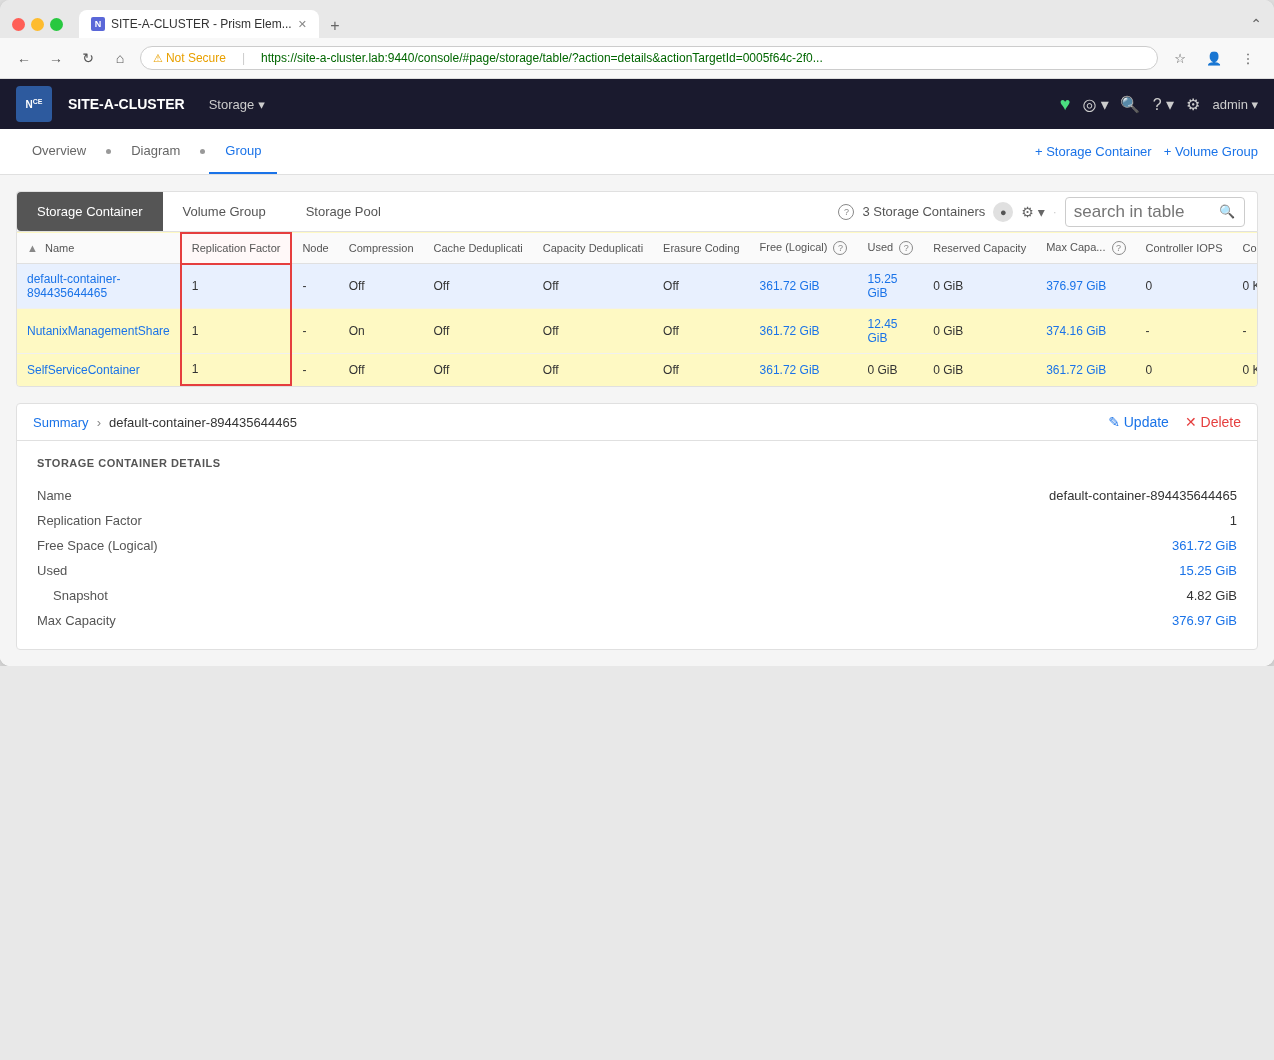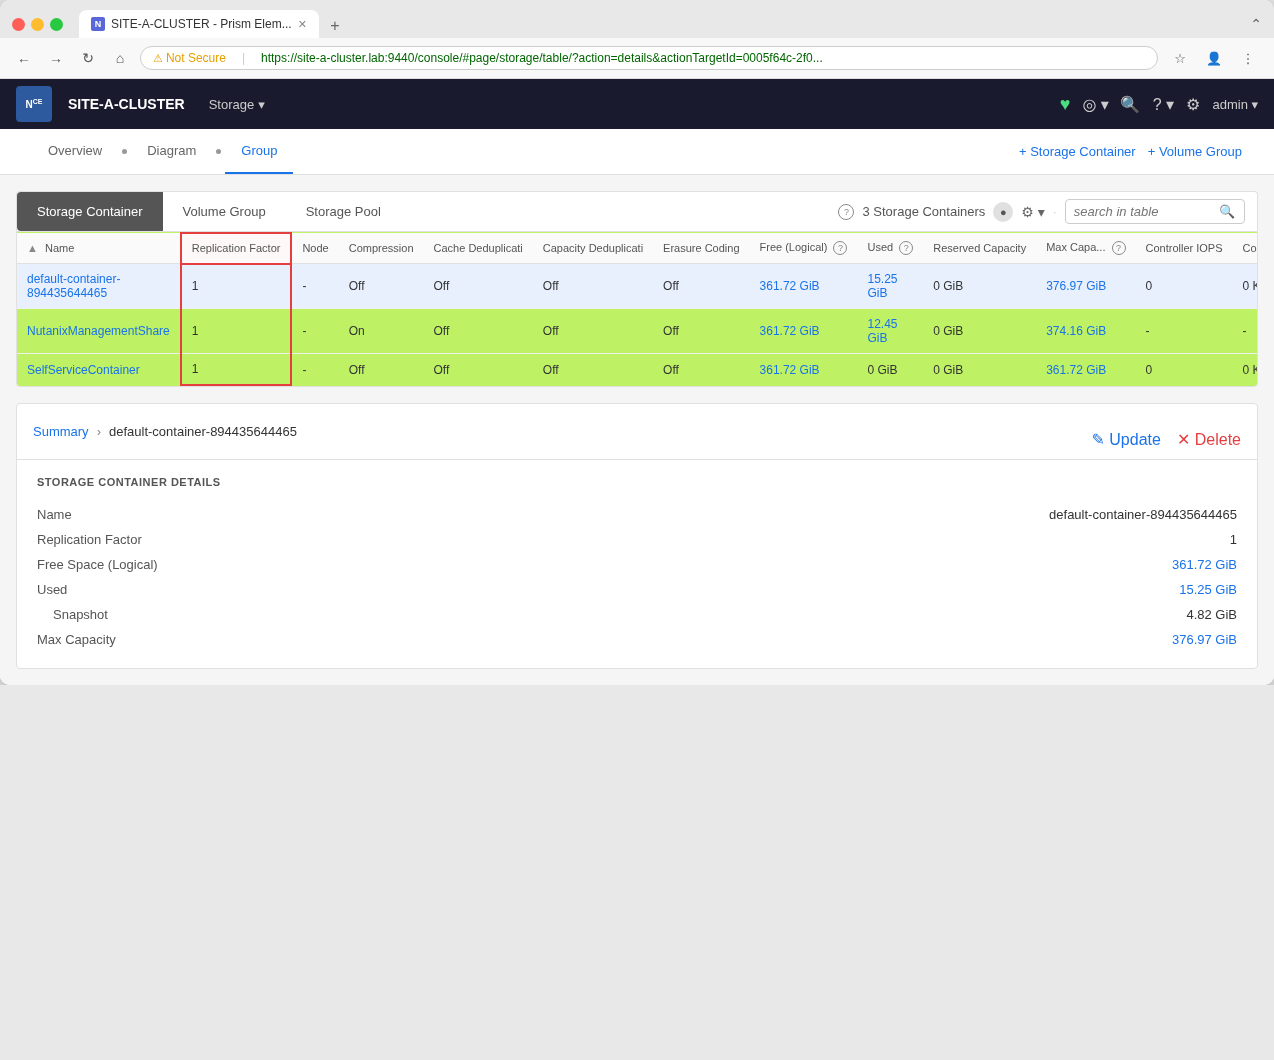--- a/index.html
+++ b/index.html
@@ -35,60 +35,60 @@
     .app-header { background: #1a1a2e; display: flex; align-items: center; padding: 0 16px; height: 50px; gap: 16px; }
     .app-logo { width: 36px; height: 36px; background: #2d5a9e; border-radius: 4px; display: flex; align-items: center; justify-content: center; color: white; font-weight: bold; font-size: 12px; flex-shrink: 0; }
     .app-cluster-name { color: white; font-weight: 600; font-size: 14px; }
     .app-nav-item { color: #ccc; font-size: 13px; cursor: pointer; display: flex; align-items: center; gap: 4px; padding: 0 8px; }
     .header-icons { margin-left: auto; display: flex; align-items: center; gap: 12px; }
     .header-icon { color: #ccc; cursor: pointer; font-size: 16px; }
     .header-heart { color: #4ade80; font-size: 18px; }
     .header-user { color: #ccc; font-size: 13px; display: flex; align-items: center; gap: 4px; cursor: pointer; }
 
     
-    .page-tabs { background: white; padding: 0 32px; display: flex; align-items: center; border-bottom: 1px solid #e0e0e0; }
+    .page-tabs { background: white; padding: 0 16px; display: flex; align-items: center; border-bottom: 1px solid #e0e0e0; }
     .page-tab { padding: 14px 16px; font-size: 13px; color: #666; cursor: pointer; border-bottom: 2px solid transparent; }
     .page-tab.active { color: #1a73e8; border-bottom: 2px solid #1a73e8; font-weight: 500; }
     .page-tab-dot { width: 5px; height: 5px; background: #999; border-radius: 50%; margin: 0 4px; }
     .page-actions { margin-left: auto; display: flex; gap: 12px; }
     .page-action-btn { color: #1a73e8; font-size: 13px; cursor: pointer; display: flex; align-items: center; gap: 4px; }
 
     
     .content-area { background: #f5f5f5; padding: 16px; }
 
     
     .table-toolbar { background: white; padding: 0; display: flex; align-items: center; border-radius: 4px 4px 0 0; border: 1px solid #e0e0e0; border-bottom: none; }
     .tab-btn { padding: 12px 20px; font-size: 13px; cursor: pointer; color: #555; border: none; background: none; }
     .tab-btn.active { background: #555; color: white; }
     .tab-btn:first-child { border-radius: 4px 0 0 4px; }
     .toolbar-right { margin-left: auto; display: flex; align-items: center; gap: 8px; padding-right: 12px; }
     .storage-count { font-size: 13px; color: #555; display: flex; align-items: center; gap: 6px; }
     .count-badge { background: #e0e0e0; border-radius: 50%; width: 20px; height: 20px; display: flex; align-items: center; justify-content: center; font-size: 11px; color: #555; }
     .search-box { display: flex; align-items: center; border: 1px solid #ccc; border-radius: 4px; padding: 4px 8px; gap: 6px; background: white; }
-    .search-input { border: none; outline: none; font-size: 13px; color: #999; width: 140px; font-style: italic; }
+    .search-input { border: none; outline: none; font-size: 17px; color: #999; width: 140px; }
     .gear-btn { color: #666; cursor: pointer; font-size: 14px; }
 
     
-    .data-table-wrapper { background: #bef264; border: 1px solid #e0e0e0; border-radius: 0 0 4px 4px; overflow-x: auto; }
+    .data-table-wrapper { background: #fef9c3; border: 1px solid #e0e0e0; border-radius: 0 0 4px 4px; overflow-x: auto; }
     .data-table { width: 100%; border-collapse: collapse; font-size: 12px; }
     .data-table th { background: #fafafa; padding: 8px 10px; text-align: left; font-weight: 500; color: #555; border-bottom: 1px solid #e0e0e0; white-space: nowrap; font-size: 11px; }
     .data-table td { padding: 8px 10px; border-bottom: 1px solid #f0f0f0; color: #333; vertical-align: middle; }
     .data-table tr:last-child td { border-bottom: none; }
     .data-table tr.selected td { background: #e8f0fe; }
     .sort-arrow { margin-right: 4px; color: #888; }
     .help-icon { display: inline-flex; align-items: center; justify-content: center; width: 14px; height: 14px; border: 1px solid #888; border-radius: 50%; font-size: 9px; color: #888; margin-left: 3px; cursor: pointer; }
 
     
     .summary-panel { background: white; margin-top: 16px; border: 1px solid #e0e0e0; border-radius: 4px; }
     .summary-breadcrumb { padding: 10px 16px; display: flex; align-items: center; gap: 8px; font-size: 13px; border-bottom: 1px solid #e0e0e0; }
     .breadcrumb-link { color: #1a73e8; cursor: pointer; }
     .breadcrumb-sep { color: #888; }
     .breadcrumb-current { color: #333; }
     .summary-actions { margin-left: auto; display: flex; gap: 16px; }
-    .summary-action { color: #1a73e8; cursor: pointer; display: flex; align-items: center; gap: 4px; font-size: 16px; margin-top: 16px; }
+    .summary-action { color: #1a73e8; cursor: pointer; display: flex; align-items: center; gap: 4px; font-size: 14px; }
     .summary-action.delete { color: #e53e3e; }
 
     .summary-content { padding: 16px 20px; }
     .summary-section-title { font-size: 11px; font-weight: 700; color: #555; letter-spacing: 0.5px; margin-bottom: 14px; text-transform: uppercase; }
     .detail-row { display: flex; justify-content: space-between; align-items: center; padding: 5px 0; font-size: 13px; }
     .detail-label { color: #555; }
     .detail-value { color: #333; text-align: right; }
     .detail-value.link { color: #1a73e8; }
     .detail-indent { padding-left: 16px; }
 

